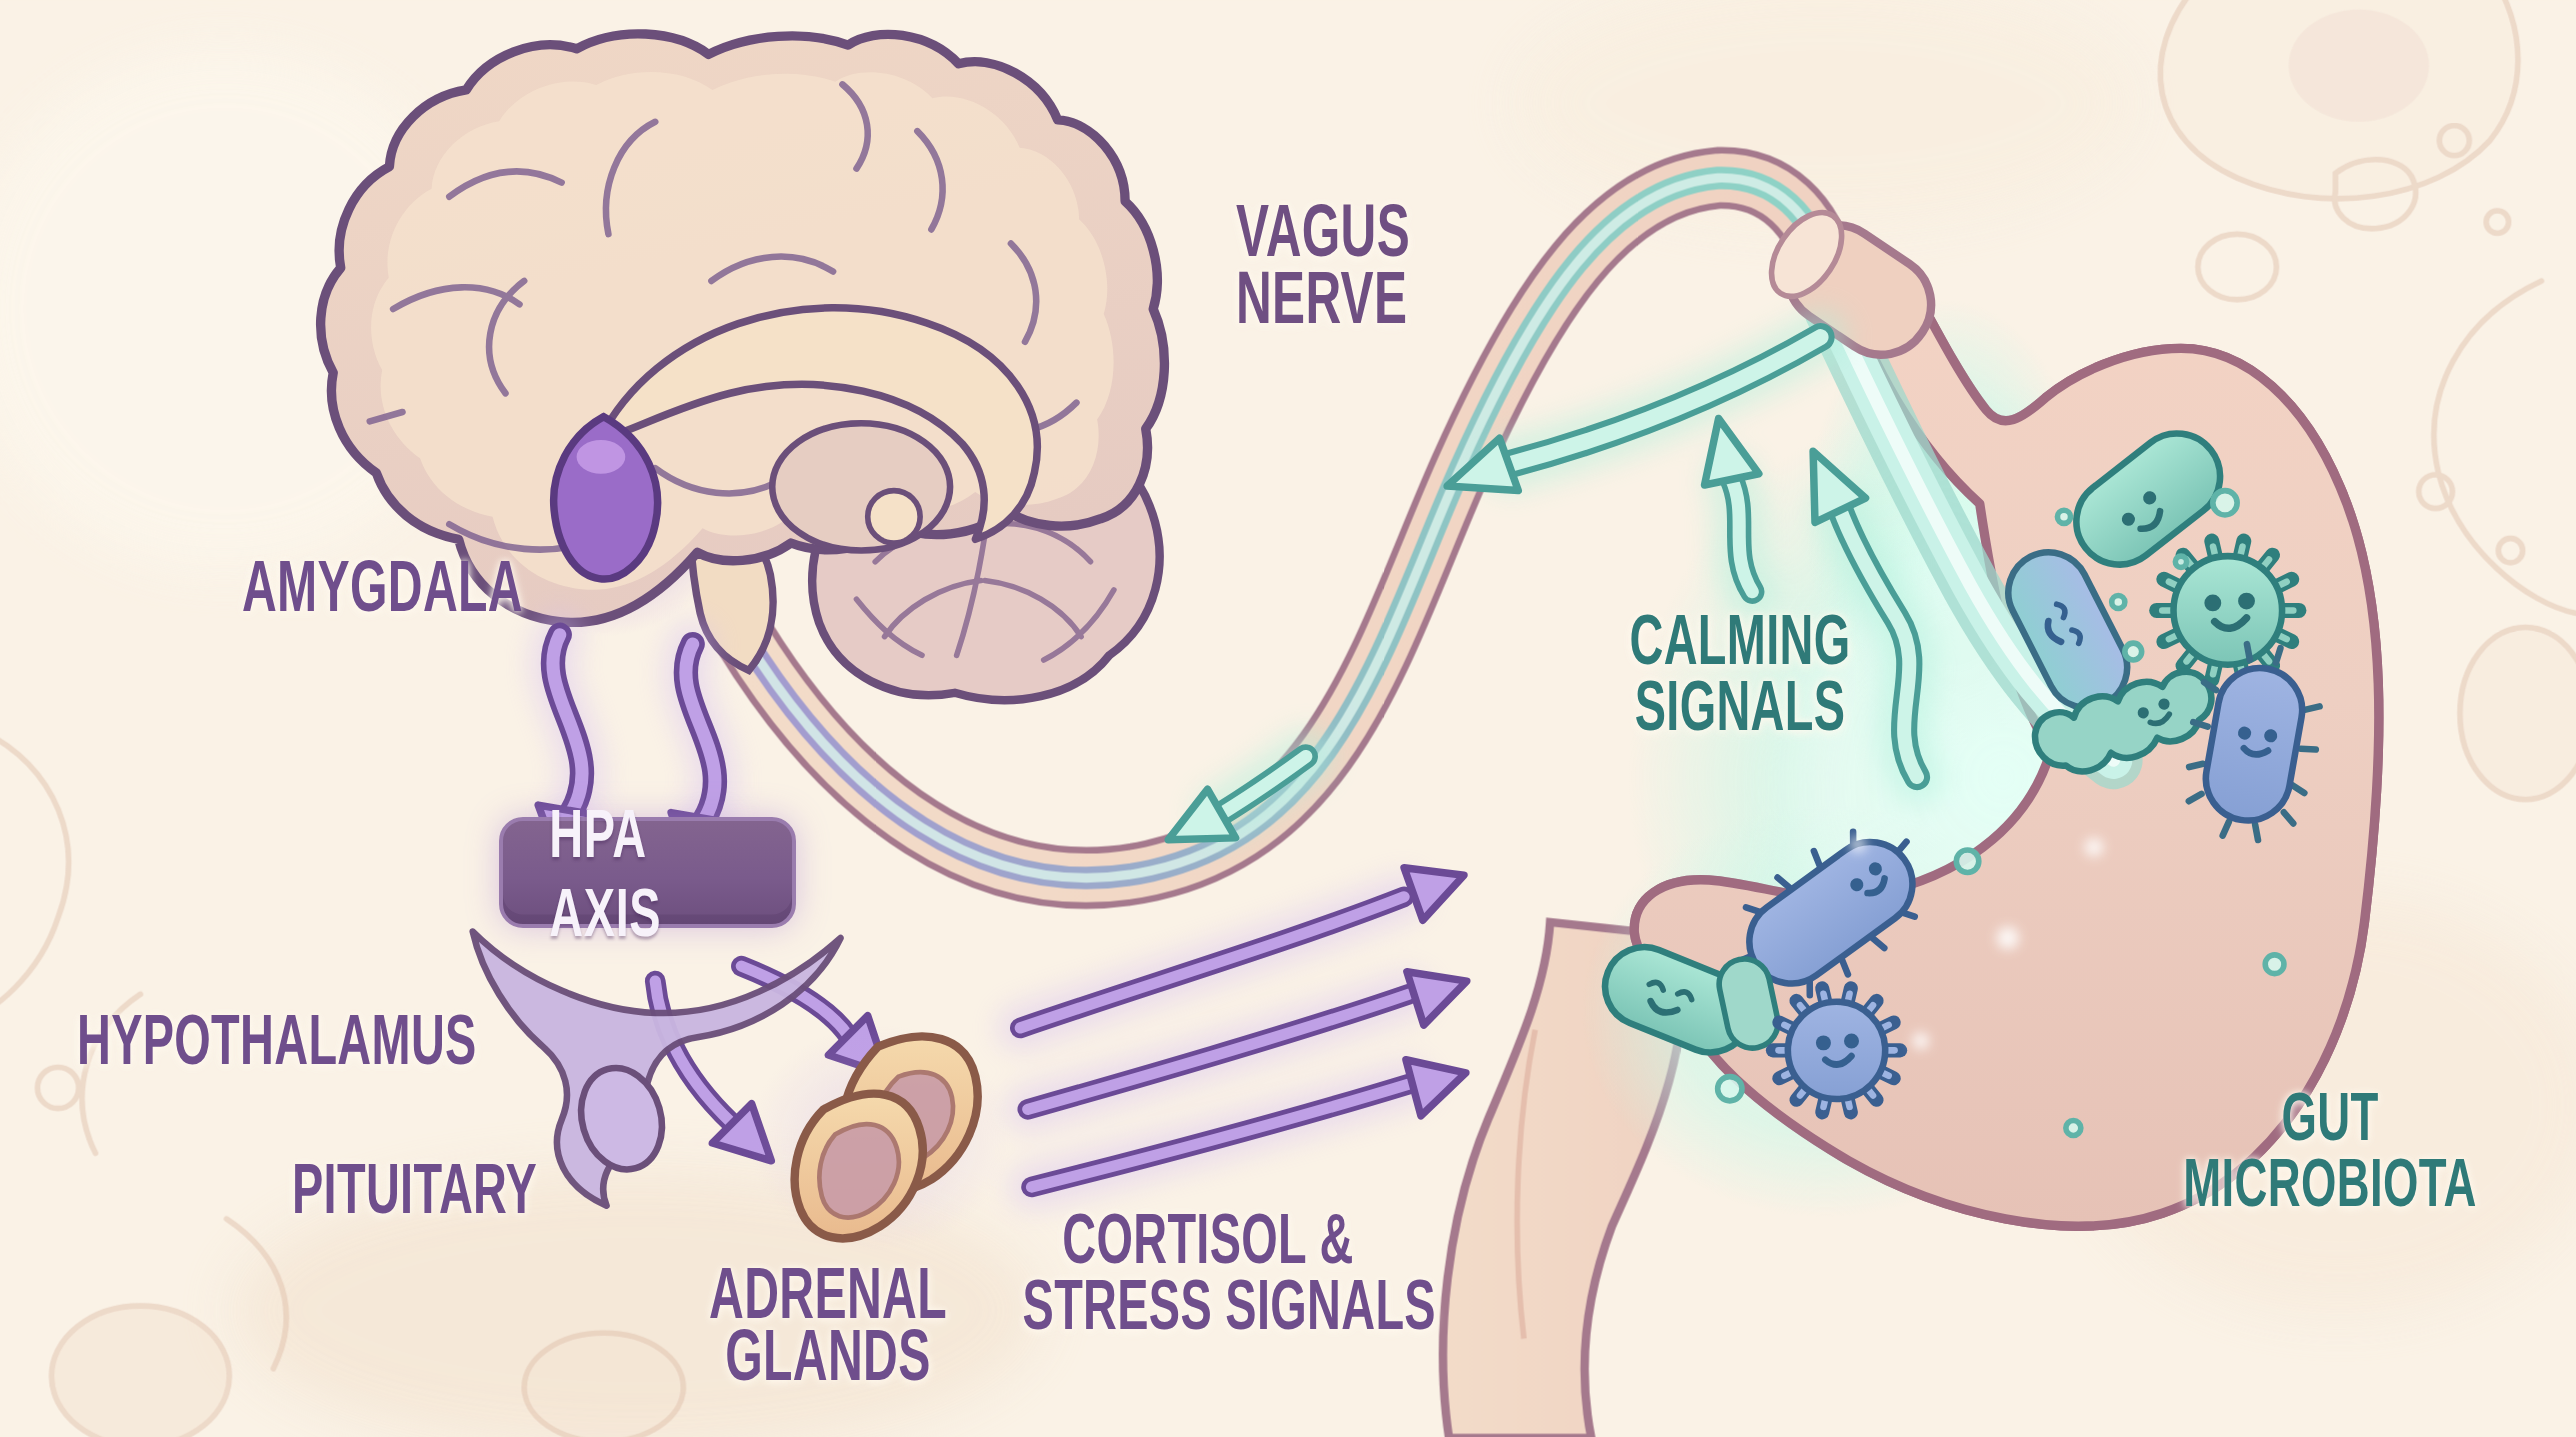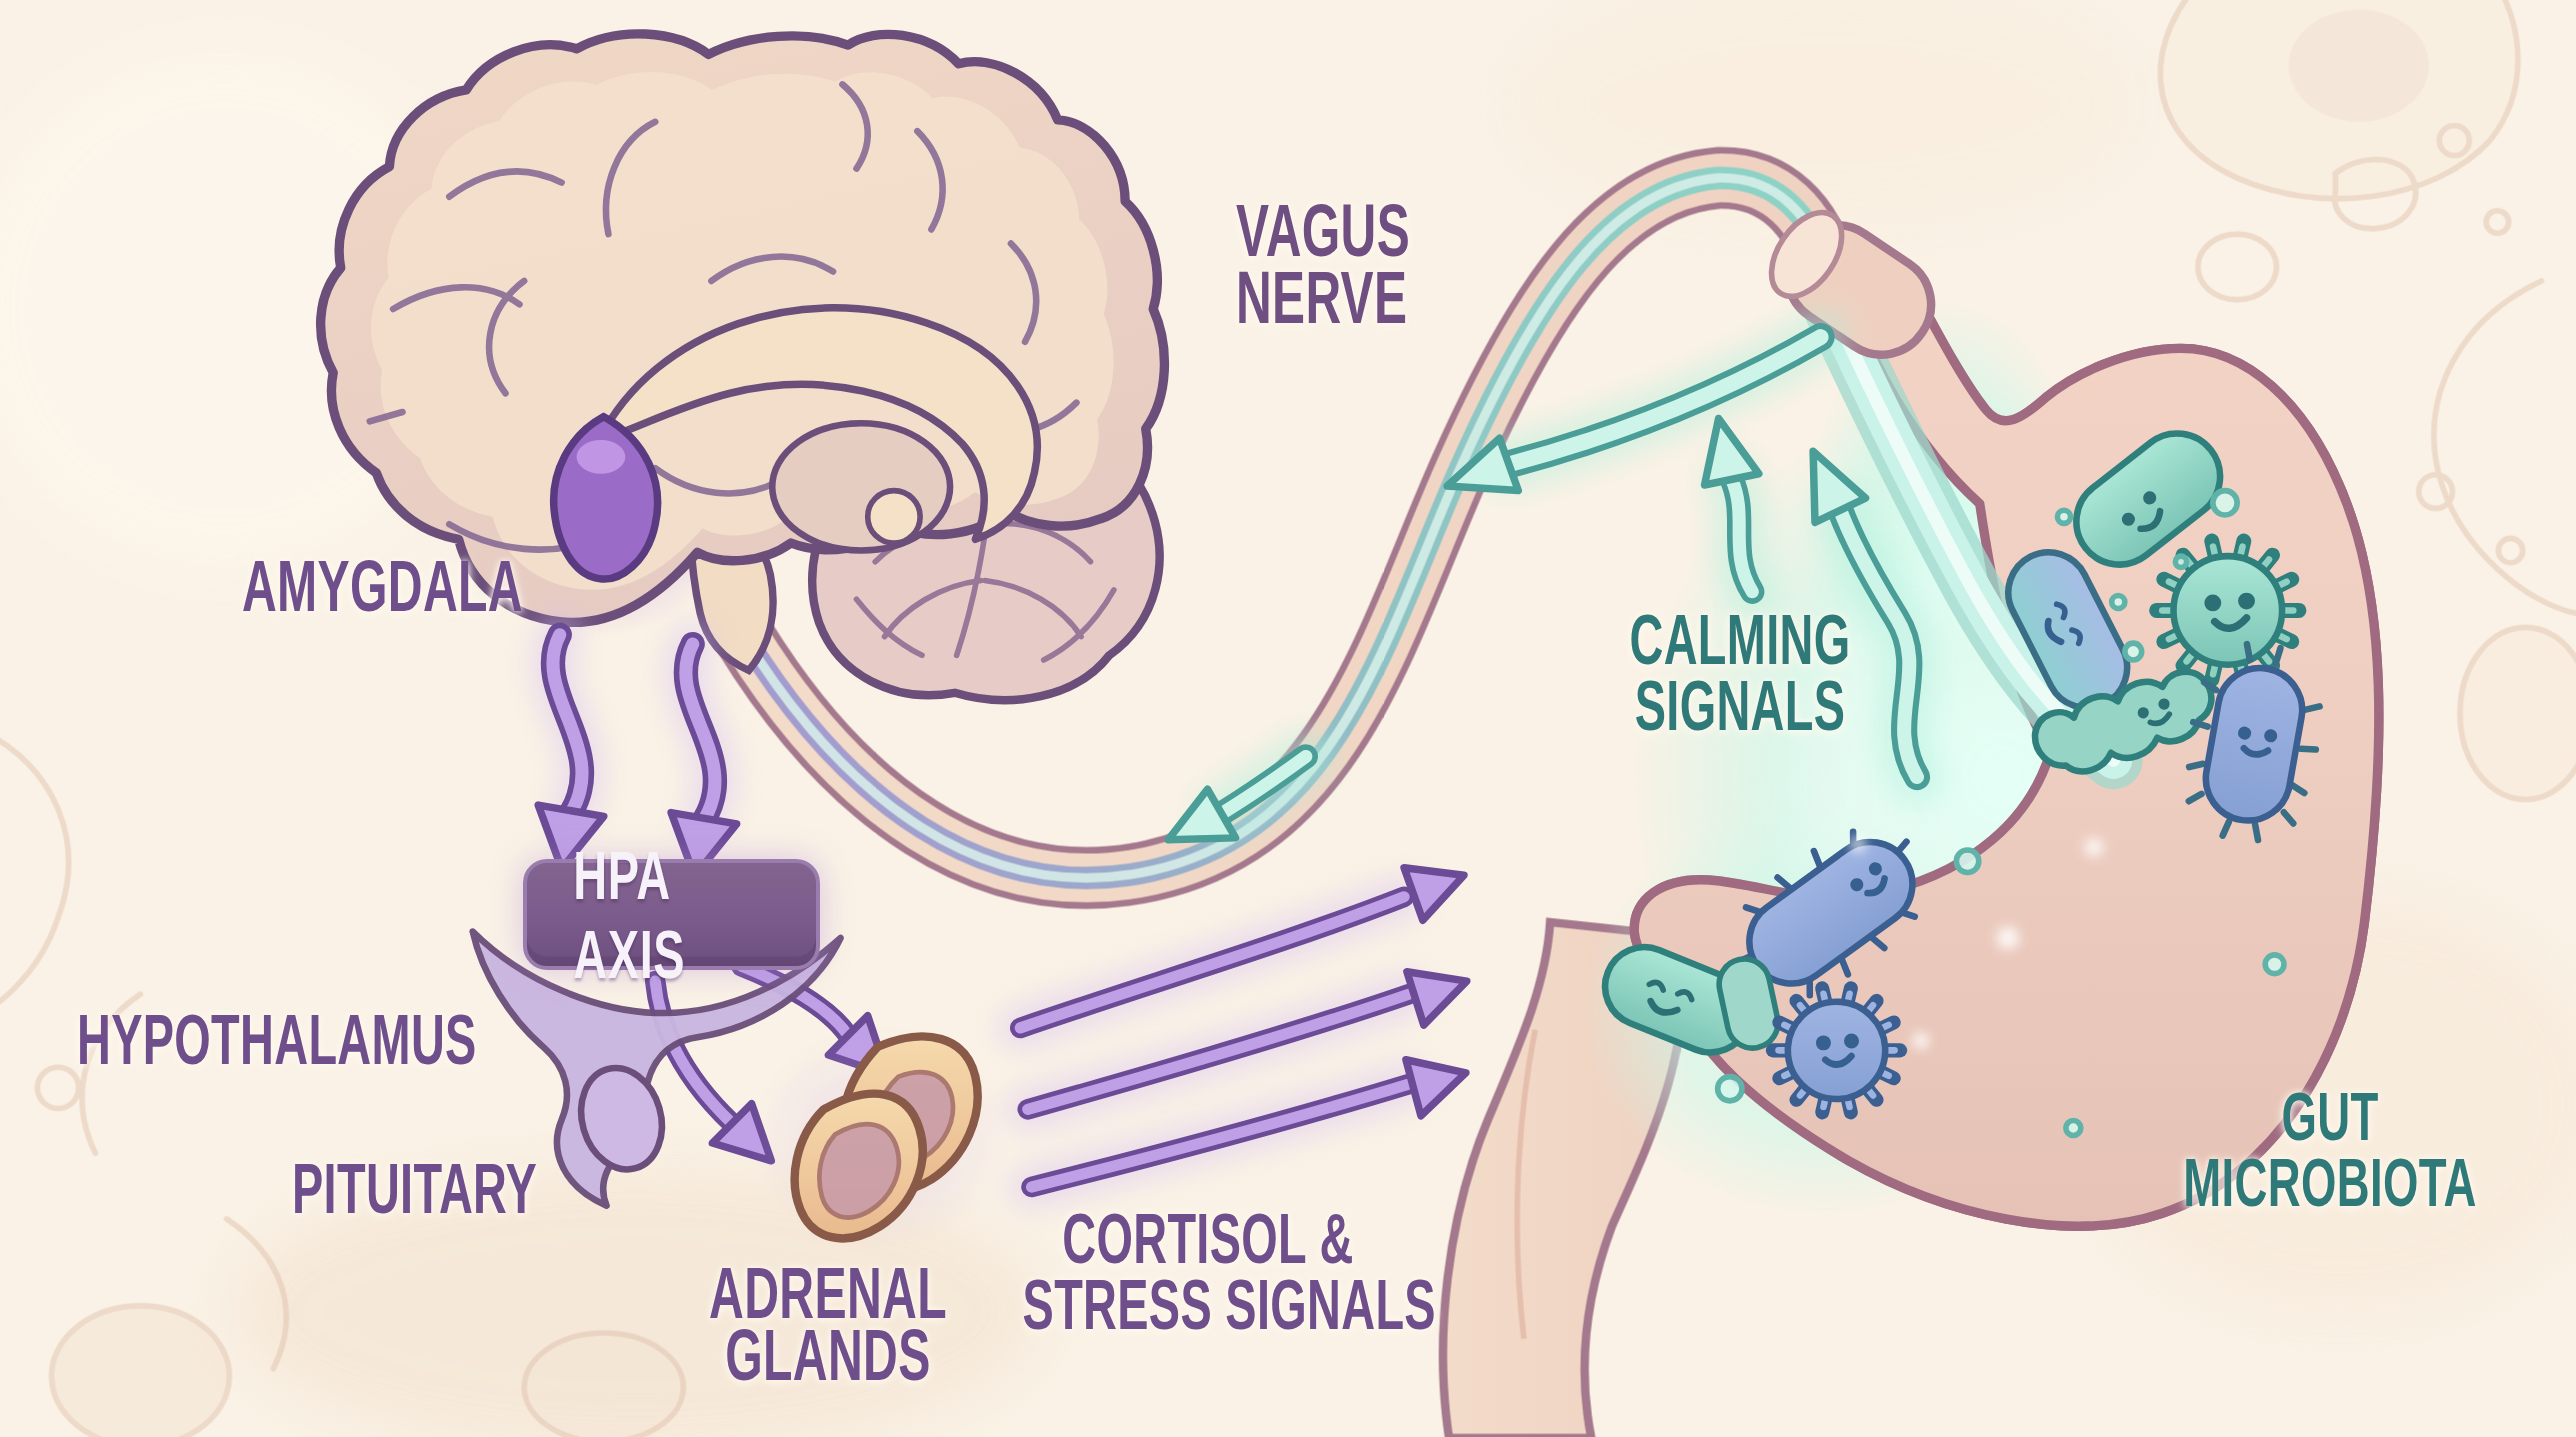--- a/index.html
+++ b/index.html
@@ -14,25 +14,25 @@
     color:#6f4e8c;
     font-weight:700;
     letter-spacing:0.5px;
     text-shadow:0 1.9px 13px rgba(255,249,238,.95),0 0 7.5px rgba(255,249,238,.9);
     white-space:nowrap;
   }
   .lbl.teal{color:#2f7a78;}
   .cond-l{transform:scaleX(.66);transform-origin:left center;}
   .cond-c{transform:scaleX(.66);transform-origin:center center;text-align:center;}
   .badge{
-    position:absolute;left:499px;top:859px;width:289px;height:103px;
+    position:absolute;left:499px;top:817px;width:289px;height:103px;
     background:linear-gradient(180deg,#83648f 0%,#7a5b8c 55%,#6d4f7e 100%);
     border:4.7px solid #9a7cae;border-radius:24px;
     box-shadow:0 0 32px rgba(178,140,214,.45), inset 0 -9.4px 0 rgba(40,20,60,.12);
-    display:flex;align-items:center;justify-content:flex-start;margin-left:24px;
+    display:flex;align-items:center;justify-content:flex-start;
   }
   .badge span{
     color:#f7f2fa;font-weight:700;font-size:69px;letter-spacing:0.9px;
     transform:scaleX(.68);transform-origin:center center;
     text-shadow:0 2.8px 3.7px rgba(60,30,80,.35);
   }
 </style>
 </head>
 <body>
 

